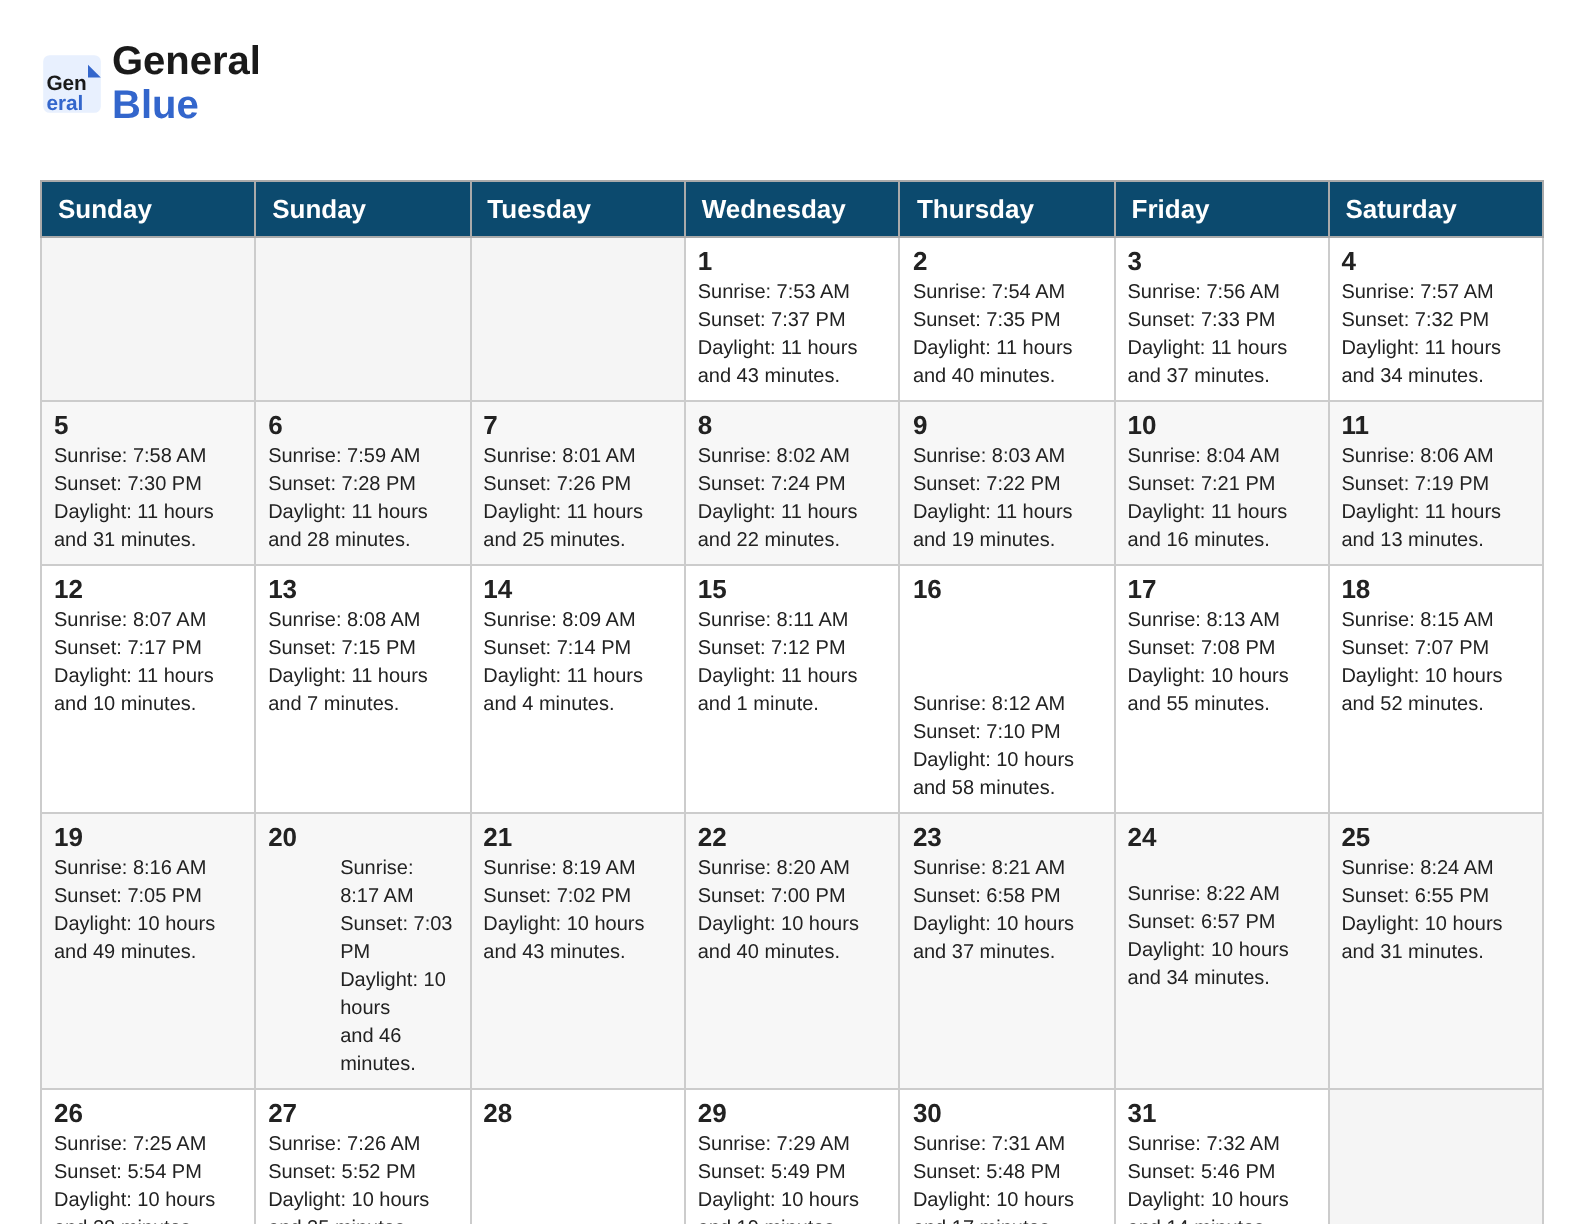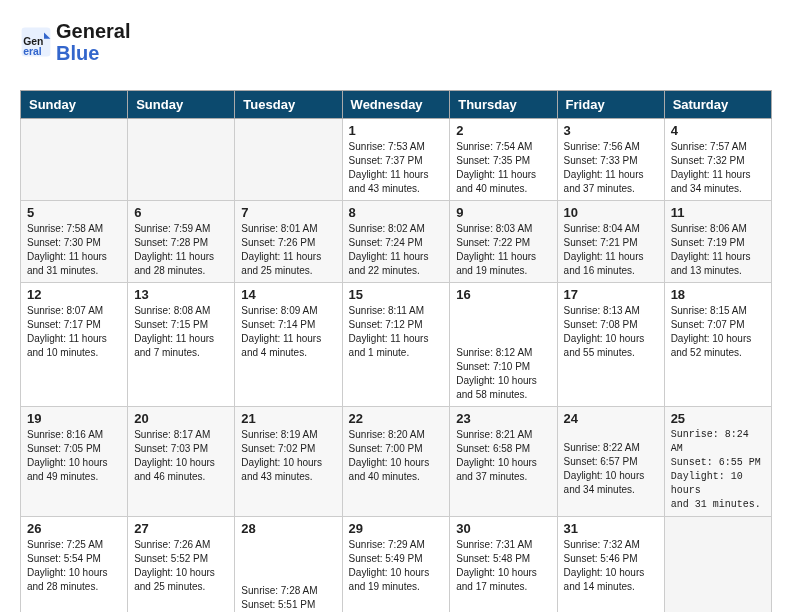--- a/index.html
+++ b/index.html
@@ -252,21 +252,21 @@
       <tr>
         <td>
           <div class="day-number">19</div>
           <div class="day-info" style="white-space: pre-line;">Sunrise: 8:16 AM
 Sunset: 7:05 PM
 Daylight: 10 hours
 and 49 minutes.</div>
         </td>
         <td>
           <div class="day-number">20</div>
-          <div class="day-info" style="white-space: pre-line;">Sunrise: 8:17 AM
+          <div class="day-info" style="white-space: pre-line; margin-left: 36px;">Sunrise: 8:17 AM
 Sunset: 7:03 PM
 Daylight: 10 hours
 and 46 minutes.</div>
         </td>
         <td>
           <div class="day-number">21</div>
           <div class="day-info" style="white-space: pre-line;">Sunrise: 8:19 AM
 Sunset: 7:02 PM
 Daylight: 10 hours
 and 43 minutes.</div>
@@ -287,21 +287,21 @@
         </td>
         <td>
           <div class="day-number">24</div>
           <div class="day-info" style="white-space: pre-line; margin-top: 15px;">Sunrise: 8:22 AM
 Sunset: 6:57 PM
 Daylight: 10 hours
 and 34 minutes.</div>
         </td>
         <td>
           <div class="day-number">25</div>
-          <div class="day-info" style="white-space: pre-line; font-family: Liberation Mono, monospace;">Sunrise: 8:24 AM
+          <div class="day-info" style="white-space: pre-line;">Sunrise: 8:24 AM
 Sunset: 6:55 PM
 Daylight: 10 hours
 and 31 minutes.</div>
         </td>
       </tr>
       <tr>
         <td>
           <div class="day-number">26</div>
           <div class="day-info" style="white-space: pre-line;">Sunrise: 7:25 AM
 Sunset: 5:54 PM

